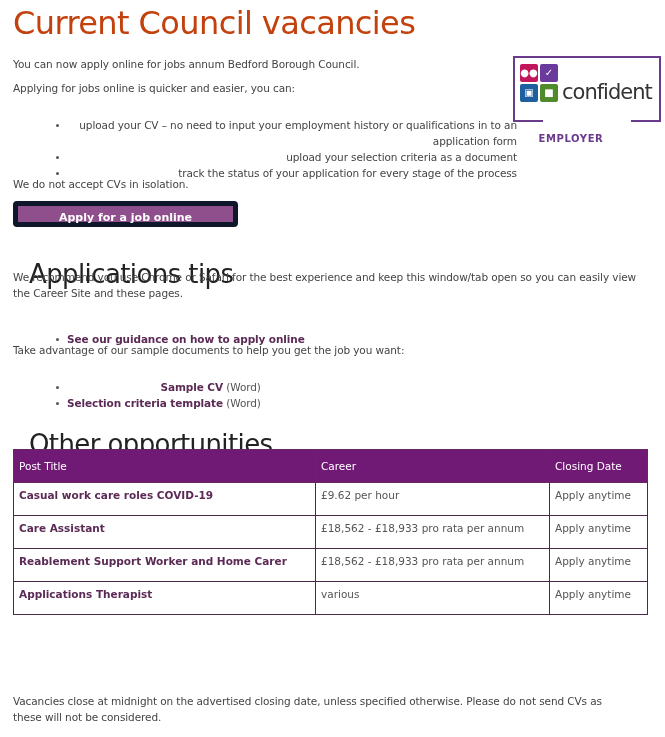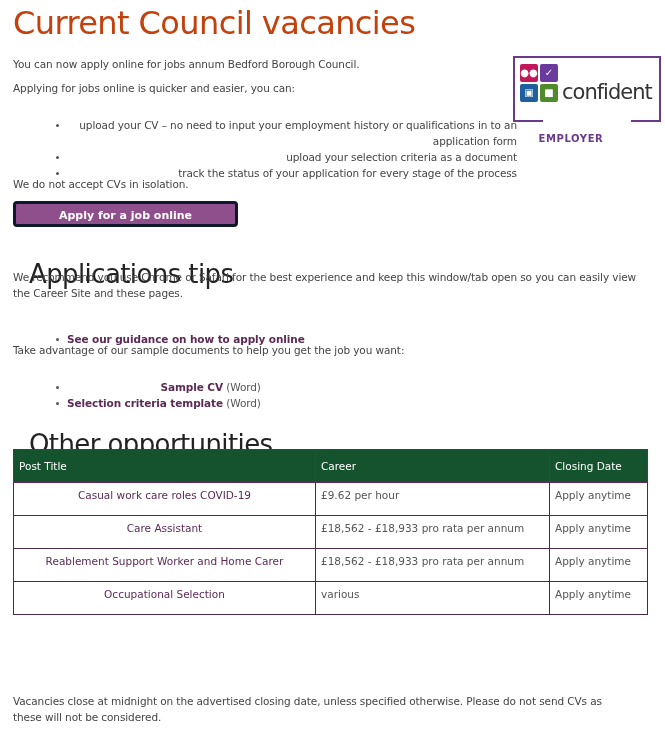--- a/index.html
+++ b/index.html
@@ -38,21 +38,21 @@
   ul li::before {
     content: ""; position: absolute; left: 19px; top: 7px;
     width: 3px; height: 3px; border-radius: 50%; background: #555;
   }
   .link { color: #5b2a55; font-weight: bold; text-decoration: none; }
   .suffix { color: #555; }
   .btn {
     position: absolute; left: 0; top: 201px;
     width: 225px; height: 26px;
     background: #8f4f8d;
-    border: 3px solid #0f172a;
+    border: 5px solid #0f172a;
     border-radius: 4px;
     color: #ffffff;
     font-weight: bold;
     font-size: 11px;
     text-align: center;
     line-height: 24px;
     cursor: pointer;
     font-family: "DejaVu Sans", sans-serif;
   }
   
@@ -79,30 +79,30 @@
   .sq4 { left: 27px; top: 28px; background: #4f8a2b; }
   .logo .w1 { position: absolute; left: 50px; top: 2px; font-size: 21px; font-weight: bold; color: #333; letter-spacing: -1px; }
   .logo .w2 { position: absolute; left: 49px; top: 24px; font-size: 21px; color: #333; letter-spacing: -1px; }
   
   table {
     position: absolute; left: 0; top: 449px;
     width: 635px; border-collapse: collapse;
     font-size: 10.5px;
   }
   th {
-    background: #14532d; color: #ffffff; font-weight: normal;
+    background: #701a75; color: #ffffff; font-weight: normal;
     text-align: left; height: 33px; padding: 0 5px;
     border: 1px solid #652662;
   }
   td {
     height: 33px; padding: 0 5px; vertical-align: top; padding-top: 6px;
     border: 1px solid #4a2a48;
     color: #555;
   }
-  td.title { color: #5b2a55; font-weight: normal; text-align: center; }
+  td.title { color: #5b2a55; font-weight: bold; }
 </style>
 </head>
 <body>
 
 <div class="page">
   <h1>Current Council vacancies</h1>
 
   <p style="top:56px;">You can now apply online for jobs annum Bedford Borough Council.</p>
   <p style="top:80px;">Applying for jobs online is quicker and easier, you can:</p>
 
@@ -170,21 +170,21 @@
         <td class="title">Care Assistant</td>
         <td>£18,562 - £18,933 pro rata per annum</td>
         <td>Apply anytime</td>
       </tr>
       <tr>
         <td class="title">Reablement Support Worker and Home Carer</td>
         <td>£18,562 - £18,933 pro rata per annum</td>
         <td>Apply anytime</td>
       </tr>
       <tr>
-        <td class="title">Occupational Selection</td>
+        <td class="title">Applications Therapist</td>
         <td>various</td>
         <td>Apply anytime</td>
       </tr>
     </tbody>
   </table>
 
   <p style="top:693px; width:620px;">Vacancies close at midnight on the advertised closing date, unless specified otherwise. Please do not send CVs as these will not be considered.</p>
 </div>
 
 </body></html>

